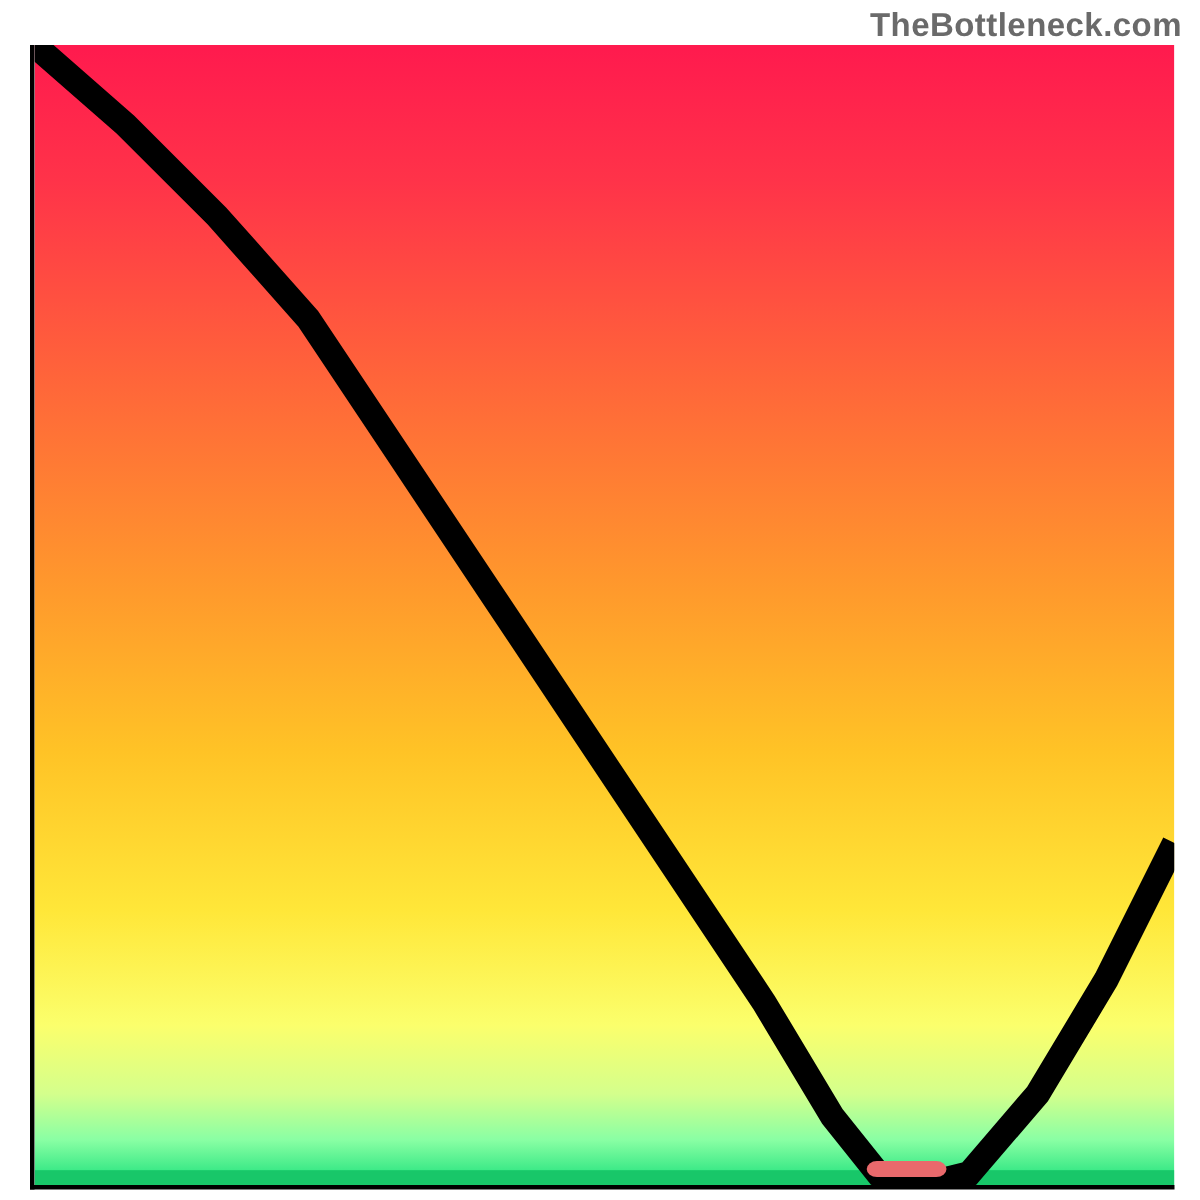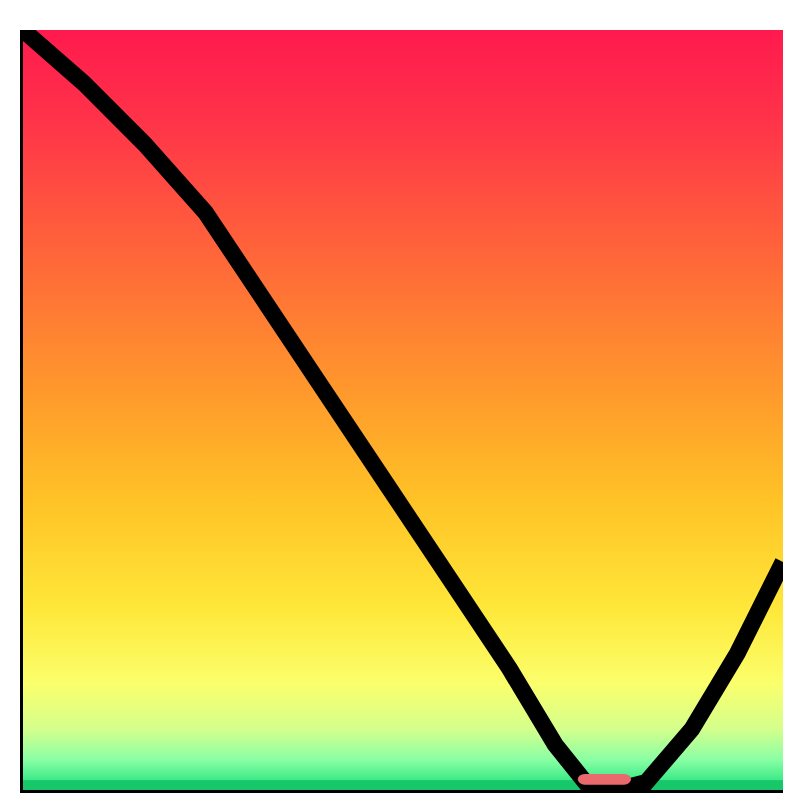--- a/index.html
+++ b/index.html
@@ -46,20 +46,21 @@
   }
   .marker {
     fill: #e9696c;
   }
   
 </style>
 </head>
 <body>
 
 <div class="stage">
+  <div class="watermark">TheBottleneck.com</div>
 
   <div class="plot">
     <svg class="chart" viewBox="0 0 100 100" preserveAspectRatio="none">
       <defs>
         <linearGradient id="bg-grad" x1="0" y1="0" x2="0" y2="1">
             <stop offset="0%" stop-color="#ff1a4e"></stop>
             <stop offset="12%" stop-color="#ff3349"></stop>
             <stop offset="30%" stop-color="#ff6739"></stop>
             <stop offset="48%" stop-color="#ff9a2c"></stop>
             <stop offset="62%" stop-color="#ffc326"></stop>

